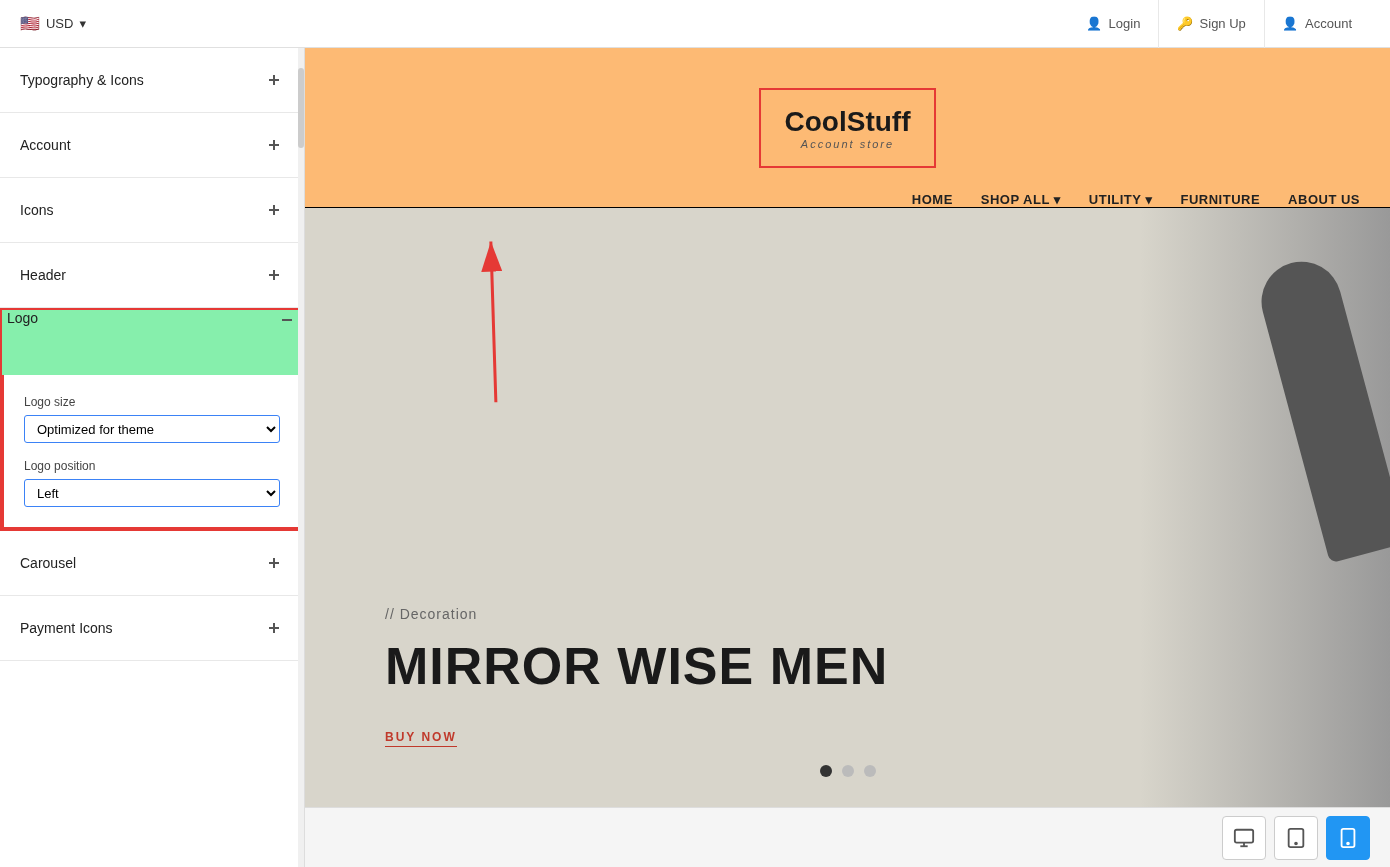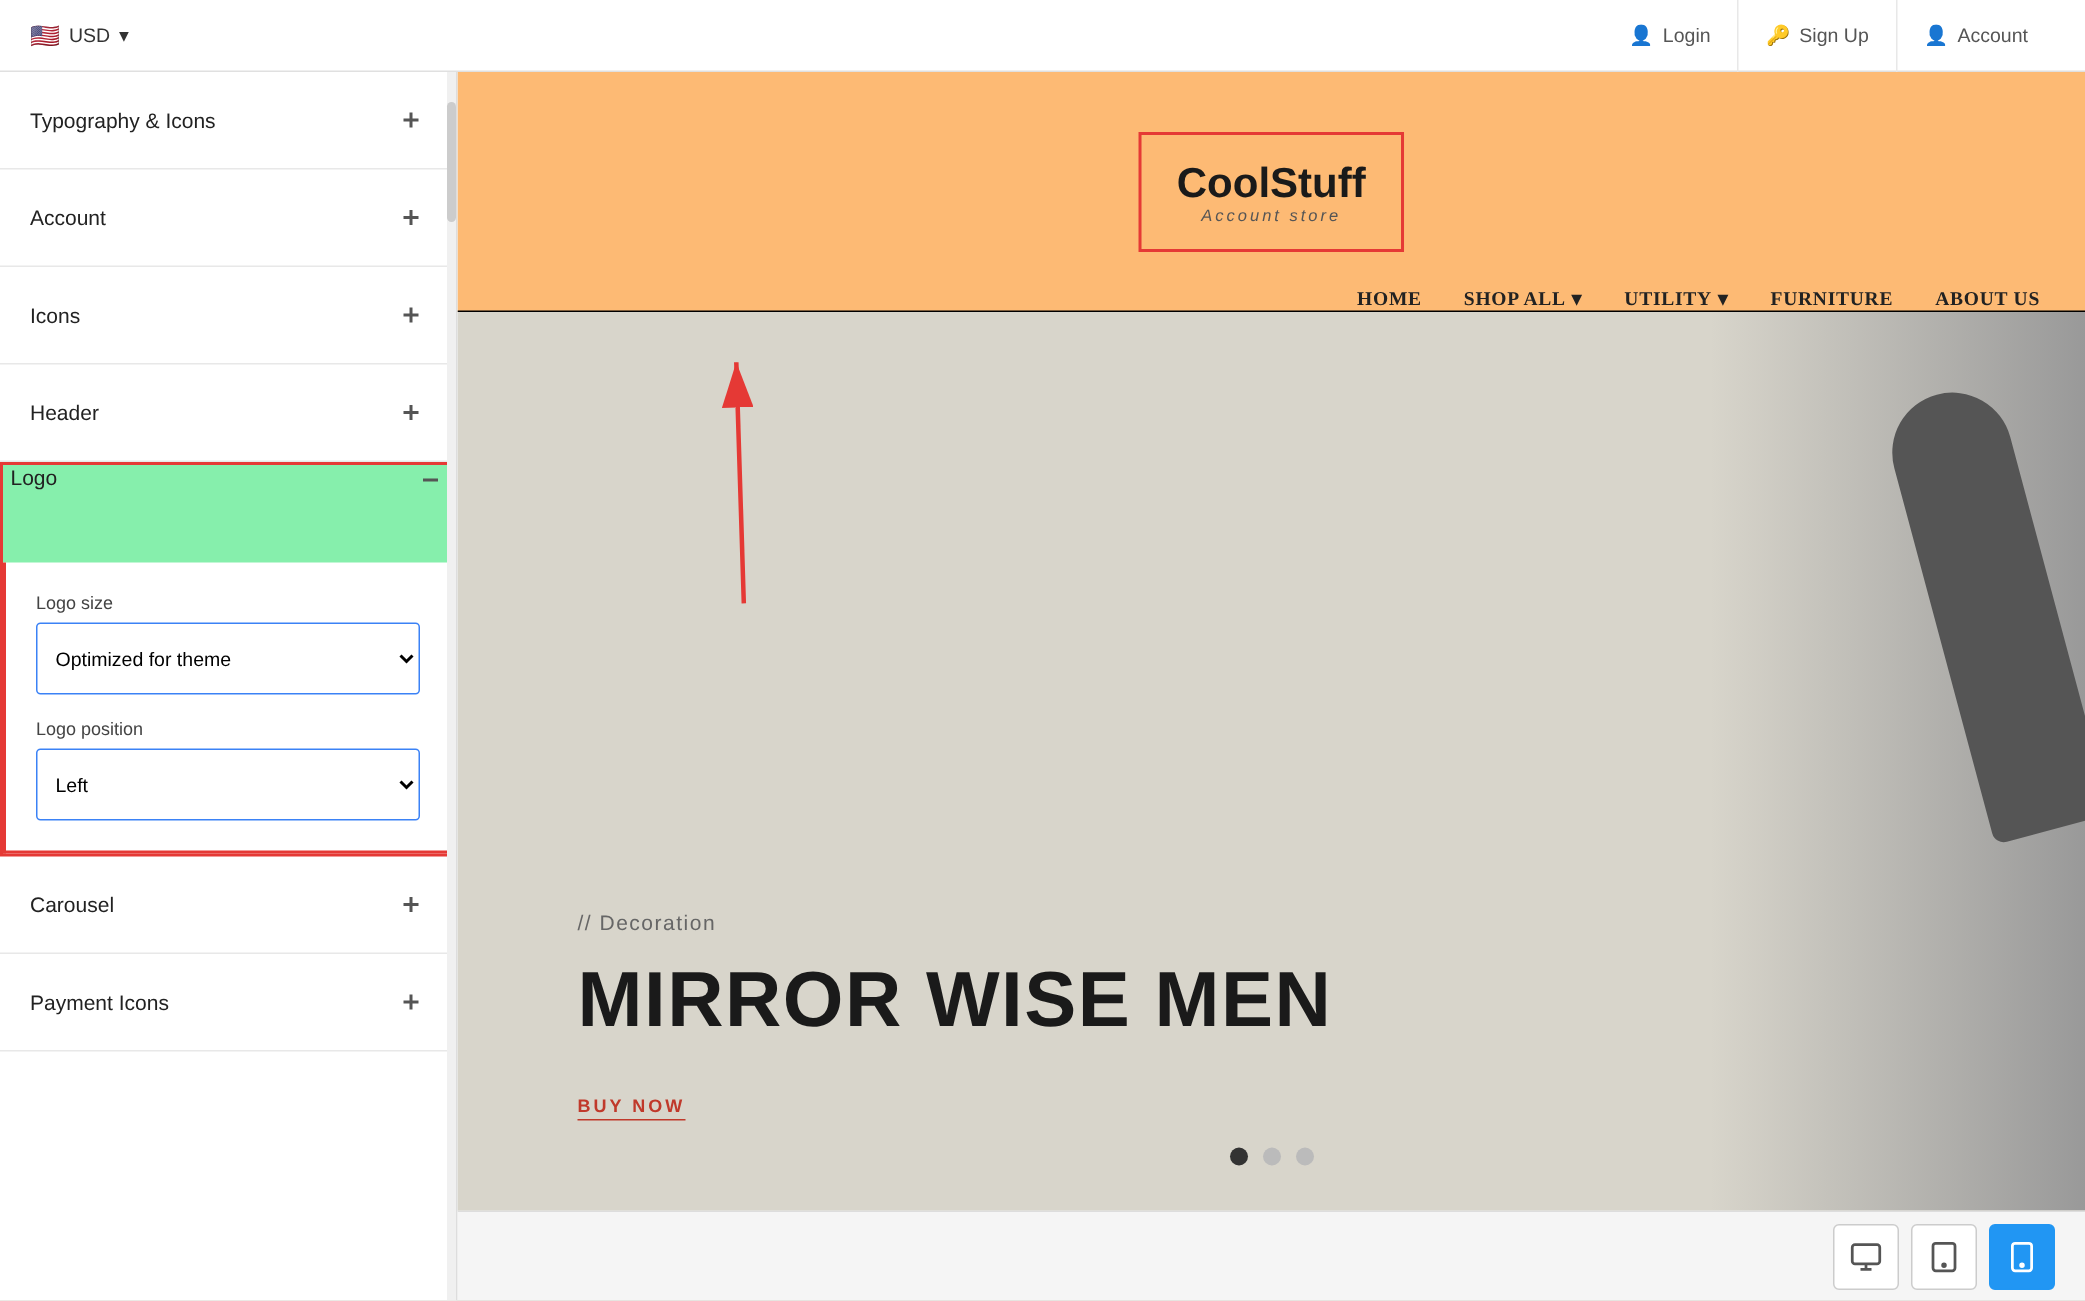--- a/index.html
+++ b/index.html
@@ -70,21 +70,21 @@
       padding: 20px;
       border-bottom: 1px solid #e8e8e8;
       border-left: 2px solid #e53935;
       border-right: 2px solid #e53935;
       border-bottom: 2px solid #e53935;
     }
     .field-label {
       font-size: 12px; color: #444; margin-bottom: 6px;
     }
     .select-field {
-      width: 100%; height: 48px;
+      width: 100%; height: 28px;
       border: 1px solid #3b82f6;
       border-radius: 3px;
       font-size: 13px;
       padding: 0 8px;
       background: #fff;
       appearance: auto;
       margin-bottom: 16px;
       cursor: pointer;
     }
 
@@ -116,21 +116,20 @@
     }
     .logo-text-cool { font-size: 28px; font-weight: 700; color: #1a1a1a; }
     .logo-text-stuff { font-size: 28px; font-weight: 700; color: #1a1a1a; }
     .logo-subtitle { font-size: 11px; color: #555; letter-spacing: 2px; font-style: italic; }
     .store-nav-menu {
       display: flex; align-items: center; gap: 28px;
       margin-left: auto;
       font-size: 13px; font-weight: 600;
       color: #222;
       letter-spacing: 0.5px;
-      font-family: Liberation Serif, serif;
     }
     .nav-item { cursor: pointer; white-space: nowrap; }
     .nav-item-dropdown { display: flex; align-items: center; gap: 4px; cursor: pointer; }
 
     
     .hero {
       flex: 1;
       background: #d8d5cb;
       position: relative;
       display: flex;

